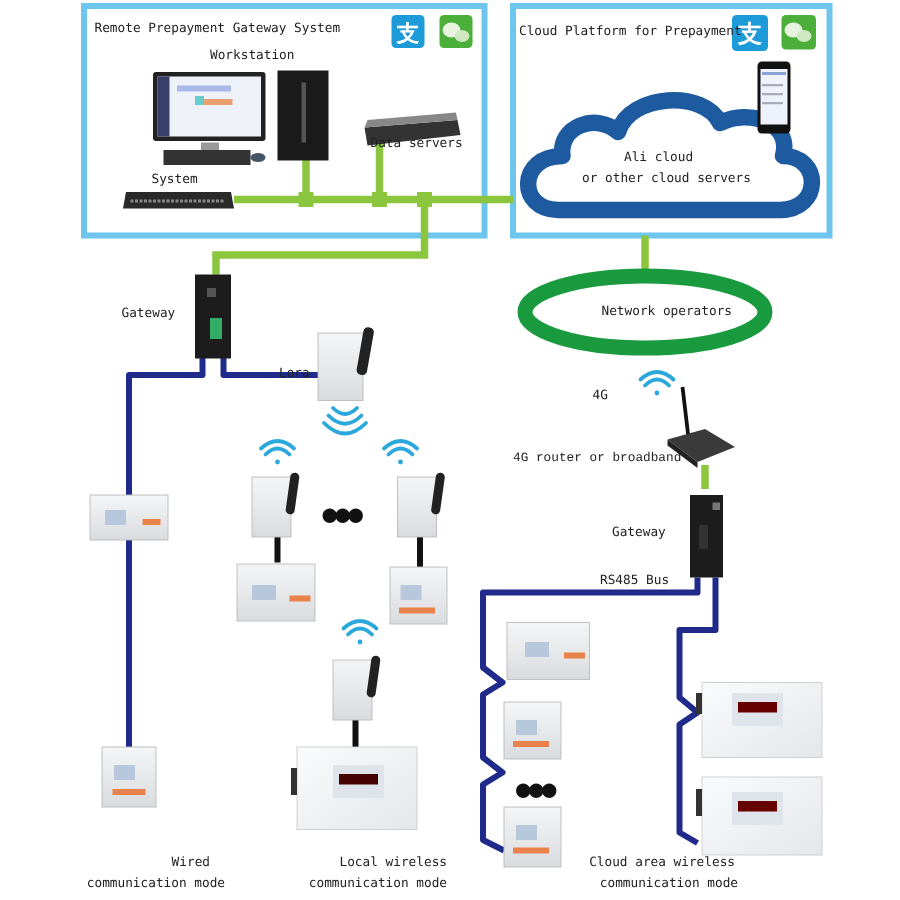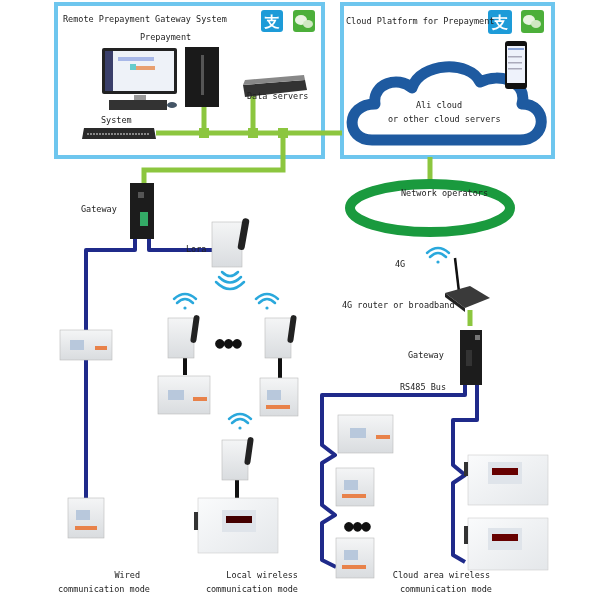--- a/index.html
+++ b/index.html
@@ -229,31 +229,31 @@
   </g>
   <g>
     <rect x="468" y="518" width="80" height="52" fill="url(#boxGrad)" stroke="#ccc" stroke-width="0.6"></rect>
     <rect x="464" y="526" width="4" height="18" fill="#333"></rect>
     <rect x="488" y="528" width="34" height="22" fill="#dfe4ea"></rect>
     <rect x="492" y="534" width="26" height="7" fill="#600"></rect>
   </g>
 </svg>
 
 <div class="lbl" style="left:63px;top:14px;">Remote Prepayment Gateway System</div>
-<div class="lbl" style="left:140px;top:32px;">Prepayment</div>
+<div class="lbl" style="left:140px;top:32px;">Workstation</div>
 <div class="lbl" style="left:247px;top:57px;margin-top:34px;">Data servers</div>
 <div class="lbl" style="left:101px;top:115px;">System</div>
 
 <div class="lbl" style="left:346px;top:16px;">Cloud Platform for Prepayment</div>
 <div class="lbl" style="left:416px;top:100px;">Ali cloud</div>
 <div class="lbl" style="left:388px;top:114px;text-align:right;">or other cloud servers</div>
 
-<div class="lbl" style="left:401px;top:188px;">Network operators</div>
+<div class="lbl" style="left:401px;top:203px;">Network operators</div>
 <div class="lbl" style="left:395px;top:259px;">4G</div>
-<div class="lbl" style="left:342px;top:300px;">4G router or broadband</div>
+<div class="lbl" style="left:342px;top:300px;font-family:Liberation Mono, monospace;">4G router or broadband</div>
 <div class="lbl" style="left:408px;top:350px;">Gateway</div>
 <div class="lbl" style="left:400px;top:382px;">RS485 Bus</div>
 
 <div class="lbl" style="left:81px;top:204px;">Gateway</div>
 <div class="lbl" style="left:186px;top:244px;">Lora</div>
 
 <div class="lbl" style="left:215px;top:333px;font-size:16px;letter-spacing:-1px;color:#111;">●●●</div>
 <div class="lbl" style="left:344px;top:516px;font-size:16px;letter-spacing:-1px;color:#111;">●●●</div>
 
 <div class="lbl center" style="left:40px;top:570px;width:100px;">Wired</div>

